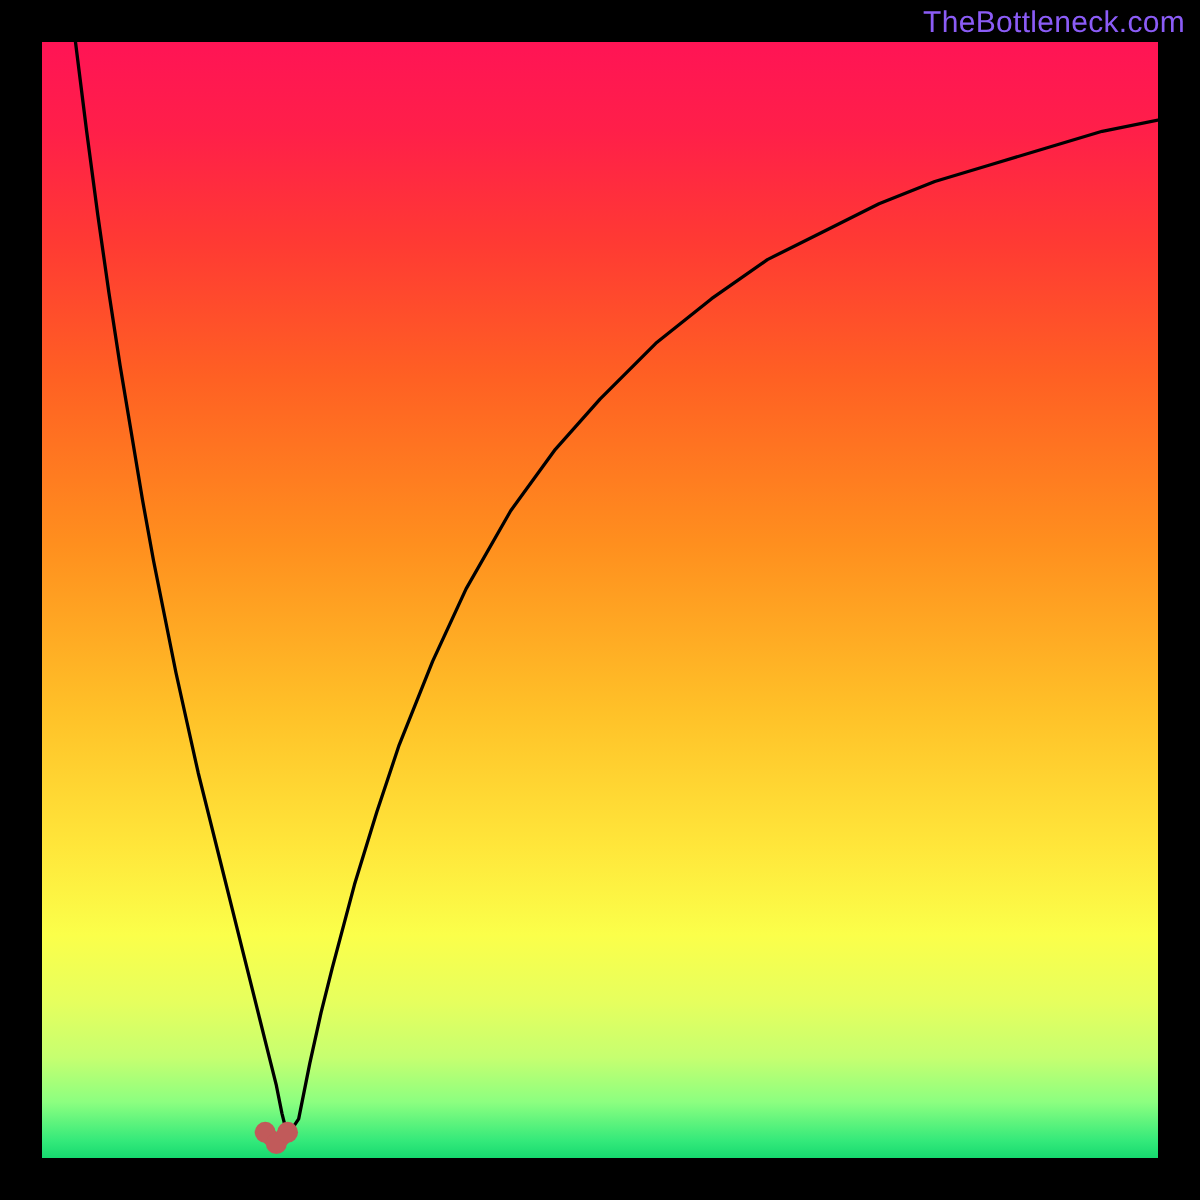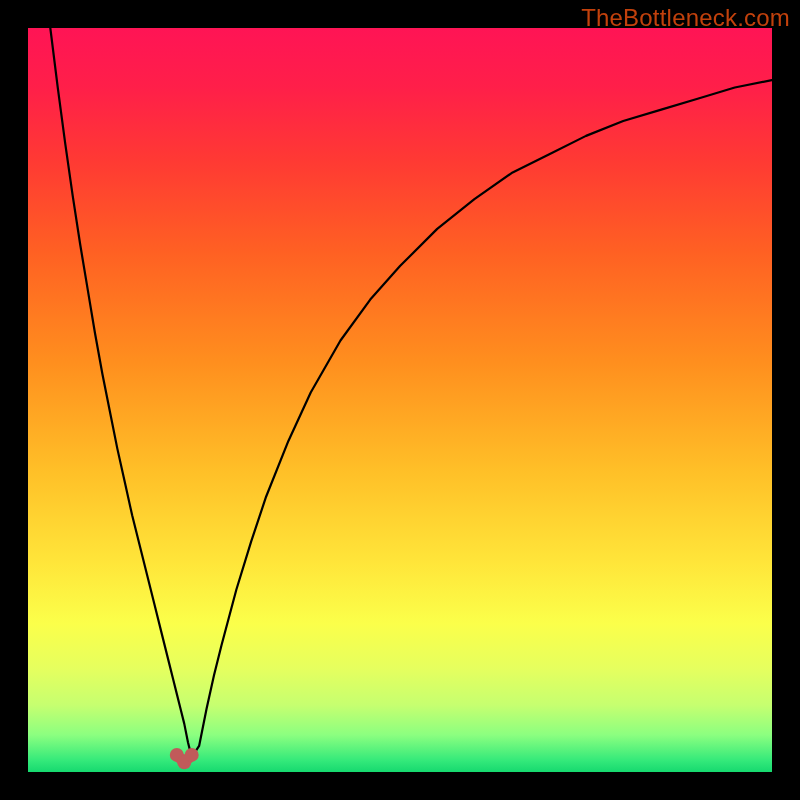--- a/index.html
+++ b/index.html
@@ -27,22 +27,22 @@
   }
   .plot-svg {
     width: 100%;
     height: 100%;
     display: block;
   }
   .watermark {
     position: absolute;
     top: 4px;
     right: 10px;
-    font-size: 24px;
-    color: #c2410c;
+    font-size: 20px;
+    color: #8b5cf6;
     font-weight: 400;
     letter-spacing: 0.2px;
     user-select: none;
   }
 </style>
 </head>
 <body>
 
 <div class="frame">
 

